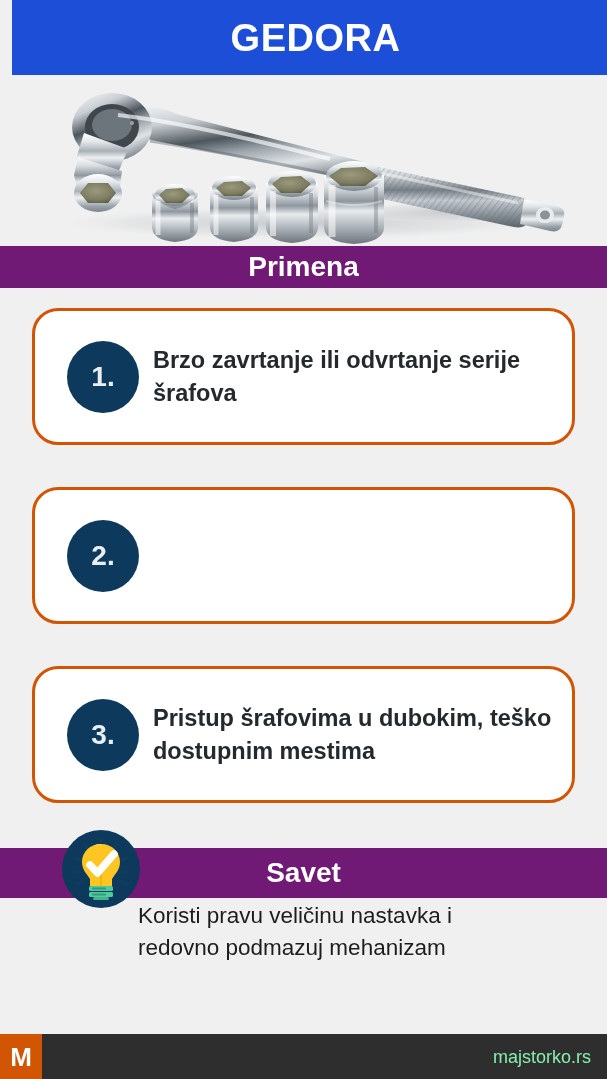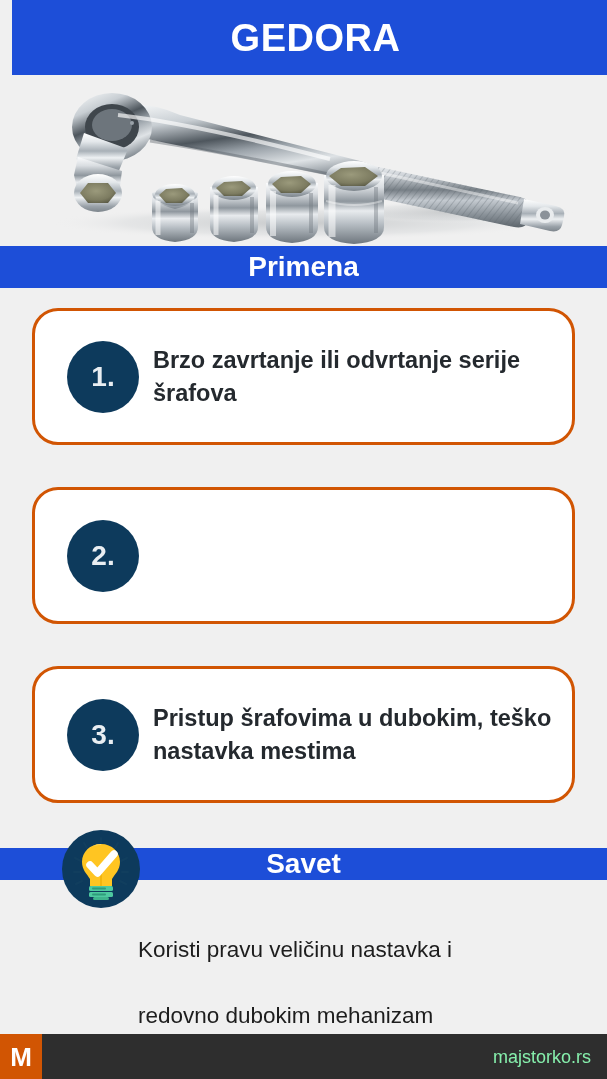--- a/index.html
+++ b/index.html
@@ -42,27 +42,27 @@
     background: #f0f0f0;
     overflow: hidden;
   }
   .hero-svg { position: absolute; left: 0; top: 0; }
 
   
   .band {
     position: absolute;
     left: 0;
     width: 607px;
-    background: #1d4ed8;
+    background: #701a75;
     display: flex;
     align-items: center;
     justify-content: center;
   }
   .band-primena { top: 246px; height: 42px; }
-  .band-savet   { top: 848px; height: 32px; }
+  .band-savet   { top: 848px; height: 50px; }
   .band-title {
     color: #ffffff;
     font-size: 28px;
     font-weight: bold;
     line-height: 1;
   }
 
   
   .card {
     position: absolute;
@@ -120,21 +120,21 @@
   
   .savet-body {
     position: absolute;
     left: 138px; top: 900px;
     width: 420px;
     color: #1d1d1d;
     font-size: 22.5px;
     font-weight: normal;
     line-height: 1.42;
   }
-  .savet-body .line { display: block; white-space: nowrap; margin-top: 34px; }
+  .savet-body .line { display: block; white-space: nowrap; }
 
   
   .footer {
     position: absolute;
     left: 0; top: 1034px;
     width: 607px; height: 45px;
     background: #2e2e2e;
   }
   .footer-logo {
     position: absolute;
@@ -289,21 +289,21 @@
   <div class="card-badge">1.</div>
   <div class="card-text">Brzo zavrtanje ili odvrtanje serije šrafova</div>
 </div>
 
 <div class="card card-2">
   <div class="card-badge">2.</div>
 </div>
 
 <div class="card card-3">
   <div class="card-badge">3.</div>
-  <div class="card-text">Pristup šrafovima u dubokim, teško nastavka mestima</div>
+  <div class="card-text">Pristup šrafovima u dubokim, teško dostupnim mestima</div>
 </div>
 
 <div class="band band-savet">
   <div class="band-title">Savet</div>
 </div>
 
 <div class="bulb-wrap">
   <div class="bulb-circle"></div>
   <svg class="bulb-svg" width="78" height="78" viewBox="0 0 78 78">
 
@@ -329,19 +329,19 @@
     <rect x="27" y="56" width="24" height="5" rx="1.5" fill="#4ec9a0"></rect>
     <rect x="27" y="62" width="24" height="5" rx="1.5" fill="#4ec9a0"></rect>
     <rect x="30" y="57.5" width="14" height="2" rx="1" fill="#2f9c7a"></rect>
     <rect x="30" y="63.5" width="14" height="2" rx="1" fill="#2f9c7a"></rect>
     <rect x="31" y="67" width="16" height="3" rx="1.5" fill="#3fb38c"></rect>
   </svg>
 </div>
 
 <div class="savet-body">
   <span class="line">Koristi pravu veličinu nastavka i</span>
-  <span class="line">redovno dubokim mehanizam</span>
+  <span class="line">redovno podmazuj mehanizam</span>
 </div>
 
 <div class="footer">
   <div class="footer-logo">M</div>
   <div class="footer-site">majstorko.rs</div>
 </div>
 
 </body></html>

